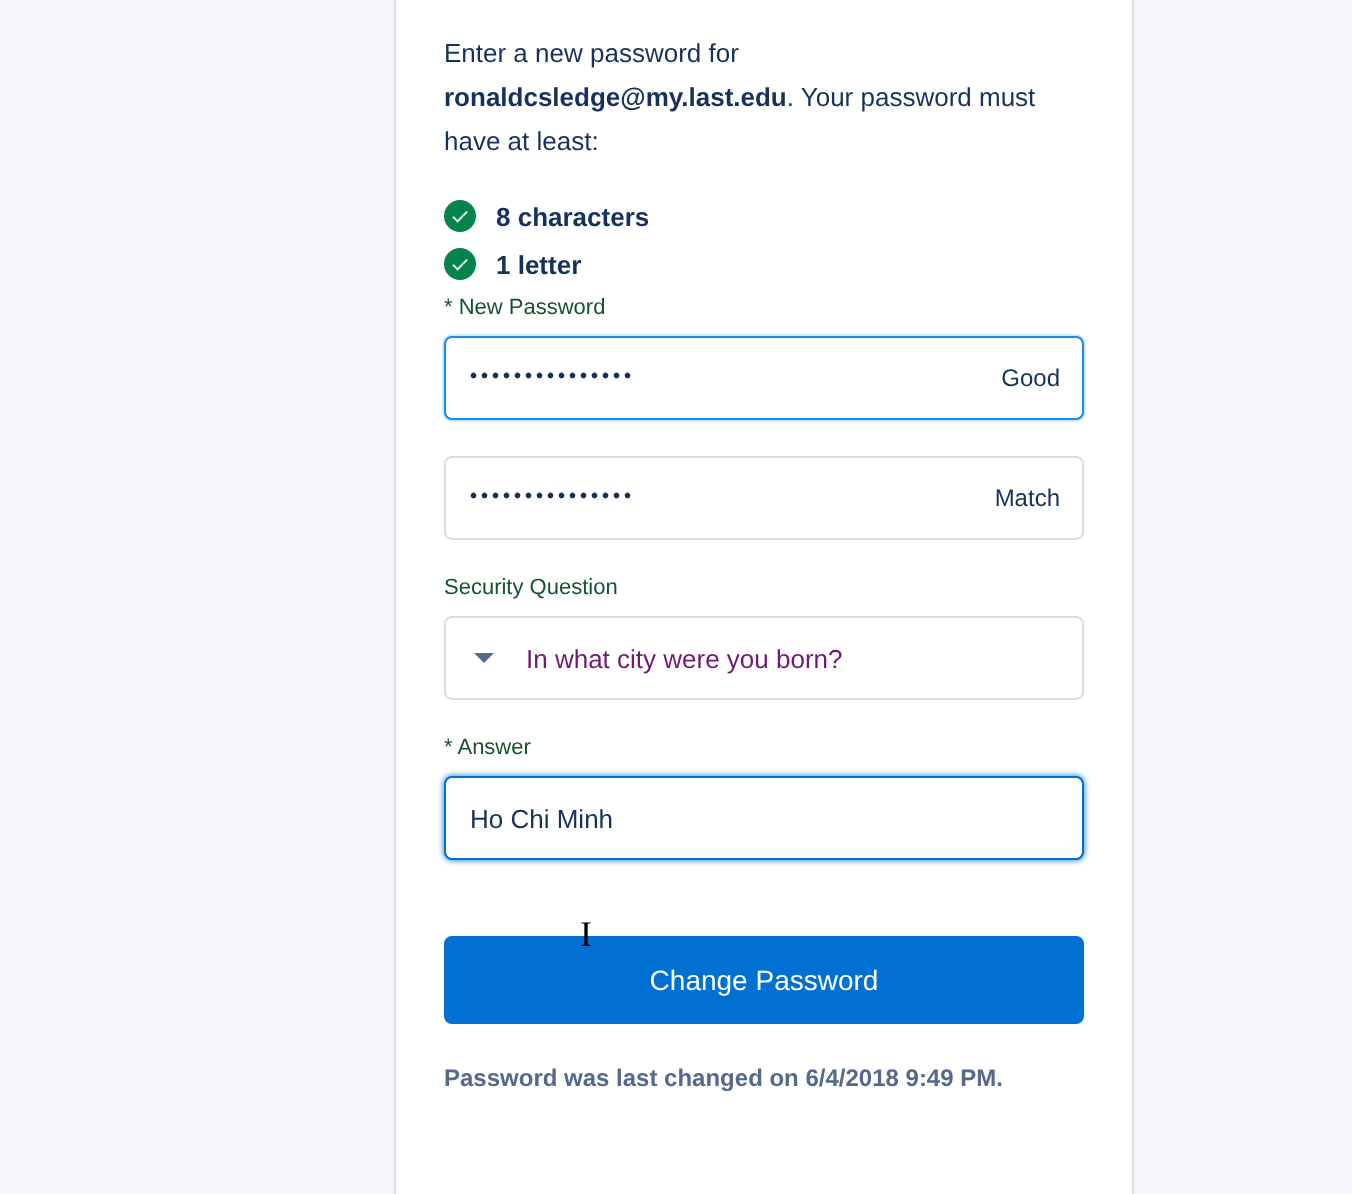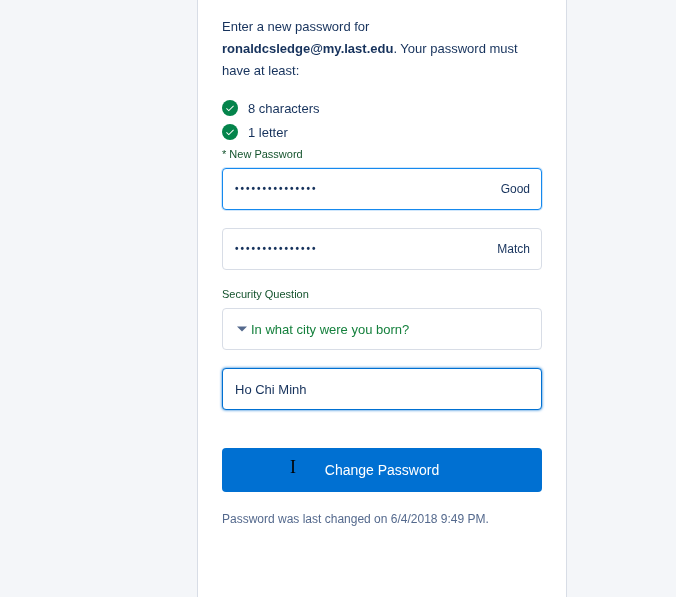--- a/index.html
+++ b/index.html
@@ -20,21 +20,21 @@
     position: relative;
     top: -10px;
   }
   .intro {
     font-size: 13px;
     color: #16325c;
     line-height: 1.7;
     margin-bottom: 18px;
   }
   .intro b { font-weight: 700; color: #16325c; }
-  .reqs { list-style: none; margin-bottom: 1px; }
+  .reqs { list-style: none; margin-bottom: 1px; font-weight: bold; }
   .reqs li {
     display: flex;
     align-items: center;
     font-size: 13px;
     color: #16325c;
     margin-bottom: 8px;
   }
   .check {
     width: 16px; height: 16px;
     border-radius: 50%;
@@ -78,23 +78,23 @@
     transform: translateY(-50%);
     font-size: 12px;
     color: #16325c;
     pointer-events: none;
   }
   .select {
     width: 100%;
     height: 42px;
     border: 1px solid #d8dde6;
     border-radius: 4px;
-    padding: 0 12px 0 28px;
-    font-size: 13px;
-    color: #15803d;
+    padding: 0 12px 0 40px;
+    font-size: 13px;
+    color: #701a75;
     background: #fff;
     display: flex;
     align-items: center;
     position: relative;
     cursor: pointer;
   }
   .chev {
     position: absolute;
     left: 14px;
     top: 50%;
@@ -112,20 +112,21 @@
     border: none;
     border-radius: 4px;
     font-size: 14px;
     cursor: pointer;
     margin-bottom: 20px;
     margin-top: 20px;
   }
   .footnote {
     font-size: 12px;
     color: #54698d;
+    font-weight: bold;
   }
   .dots {
     letter-spacing: 2px;
     font-weight: bold;
     font-size: 10px;
     color: #16325c;
   }
   .cursor-icon {
     position: absolute;
     left: 290px; top: 457px;
@@ -179,20 +180,21 @@
   </div>
 
   <label class="label">Security Question</label>
   <div class="field-wrap">
     <div class="select">
       <span class="chev"></span>
       <span>In what city were you born?</span>
     </div>
   </div>
 
+  <label class="label">* Answer</label>
   <div class="field-wrap">
     <input type="text" class="input focus-blue" value="Ho Chi Minh" style="">
   </div>
 
   <button class="btn">Change Password</button>
 
   <p class="footnote">Password was last changed on 6/4/2018 9:49 PM.</p>
 
 </div>
 

